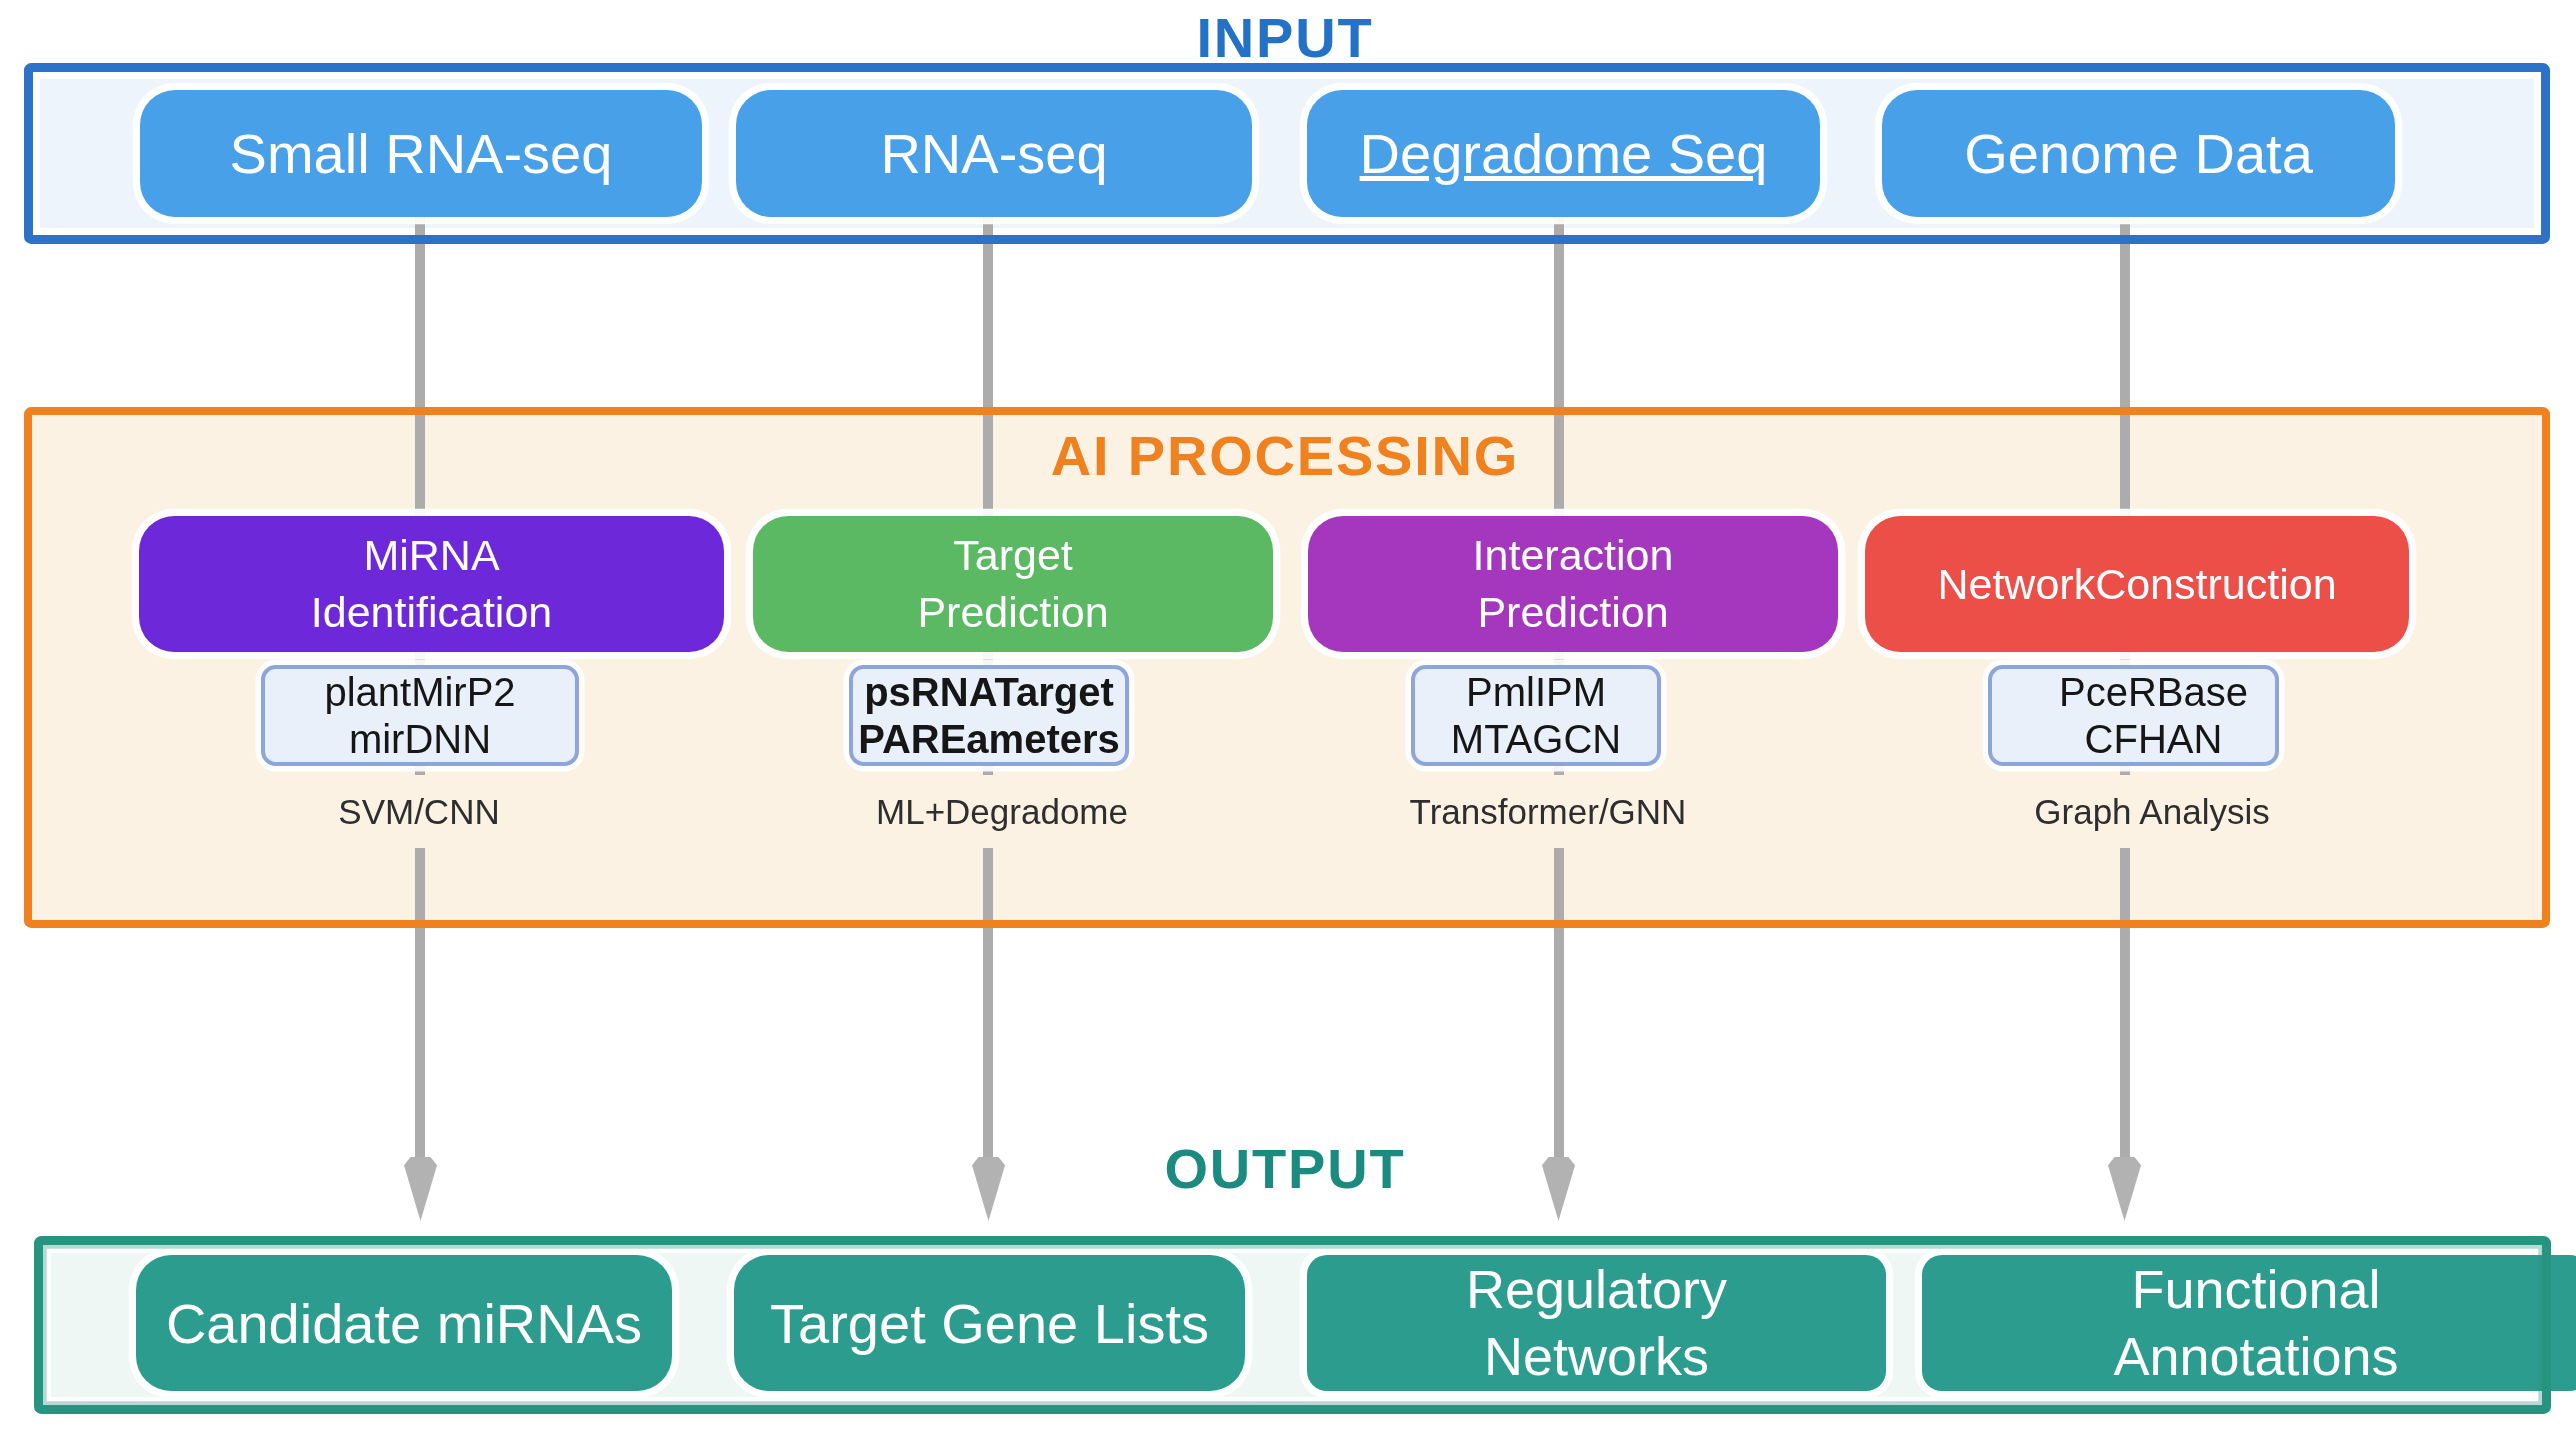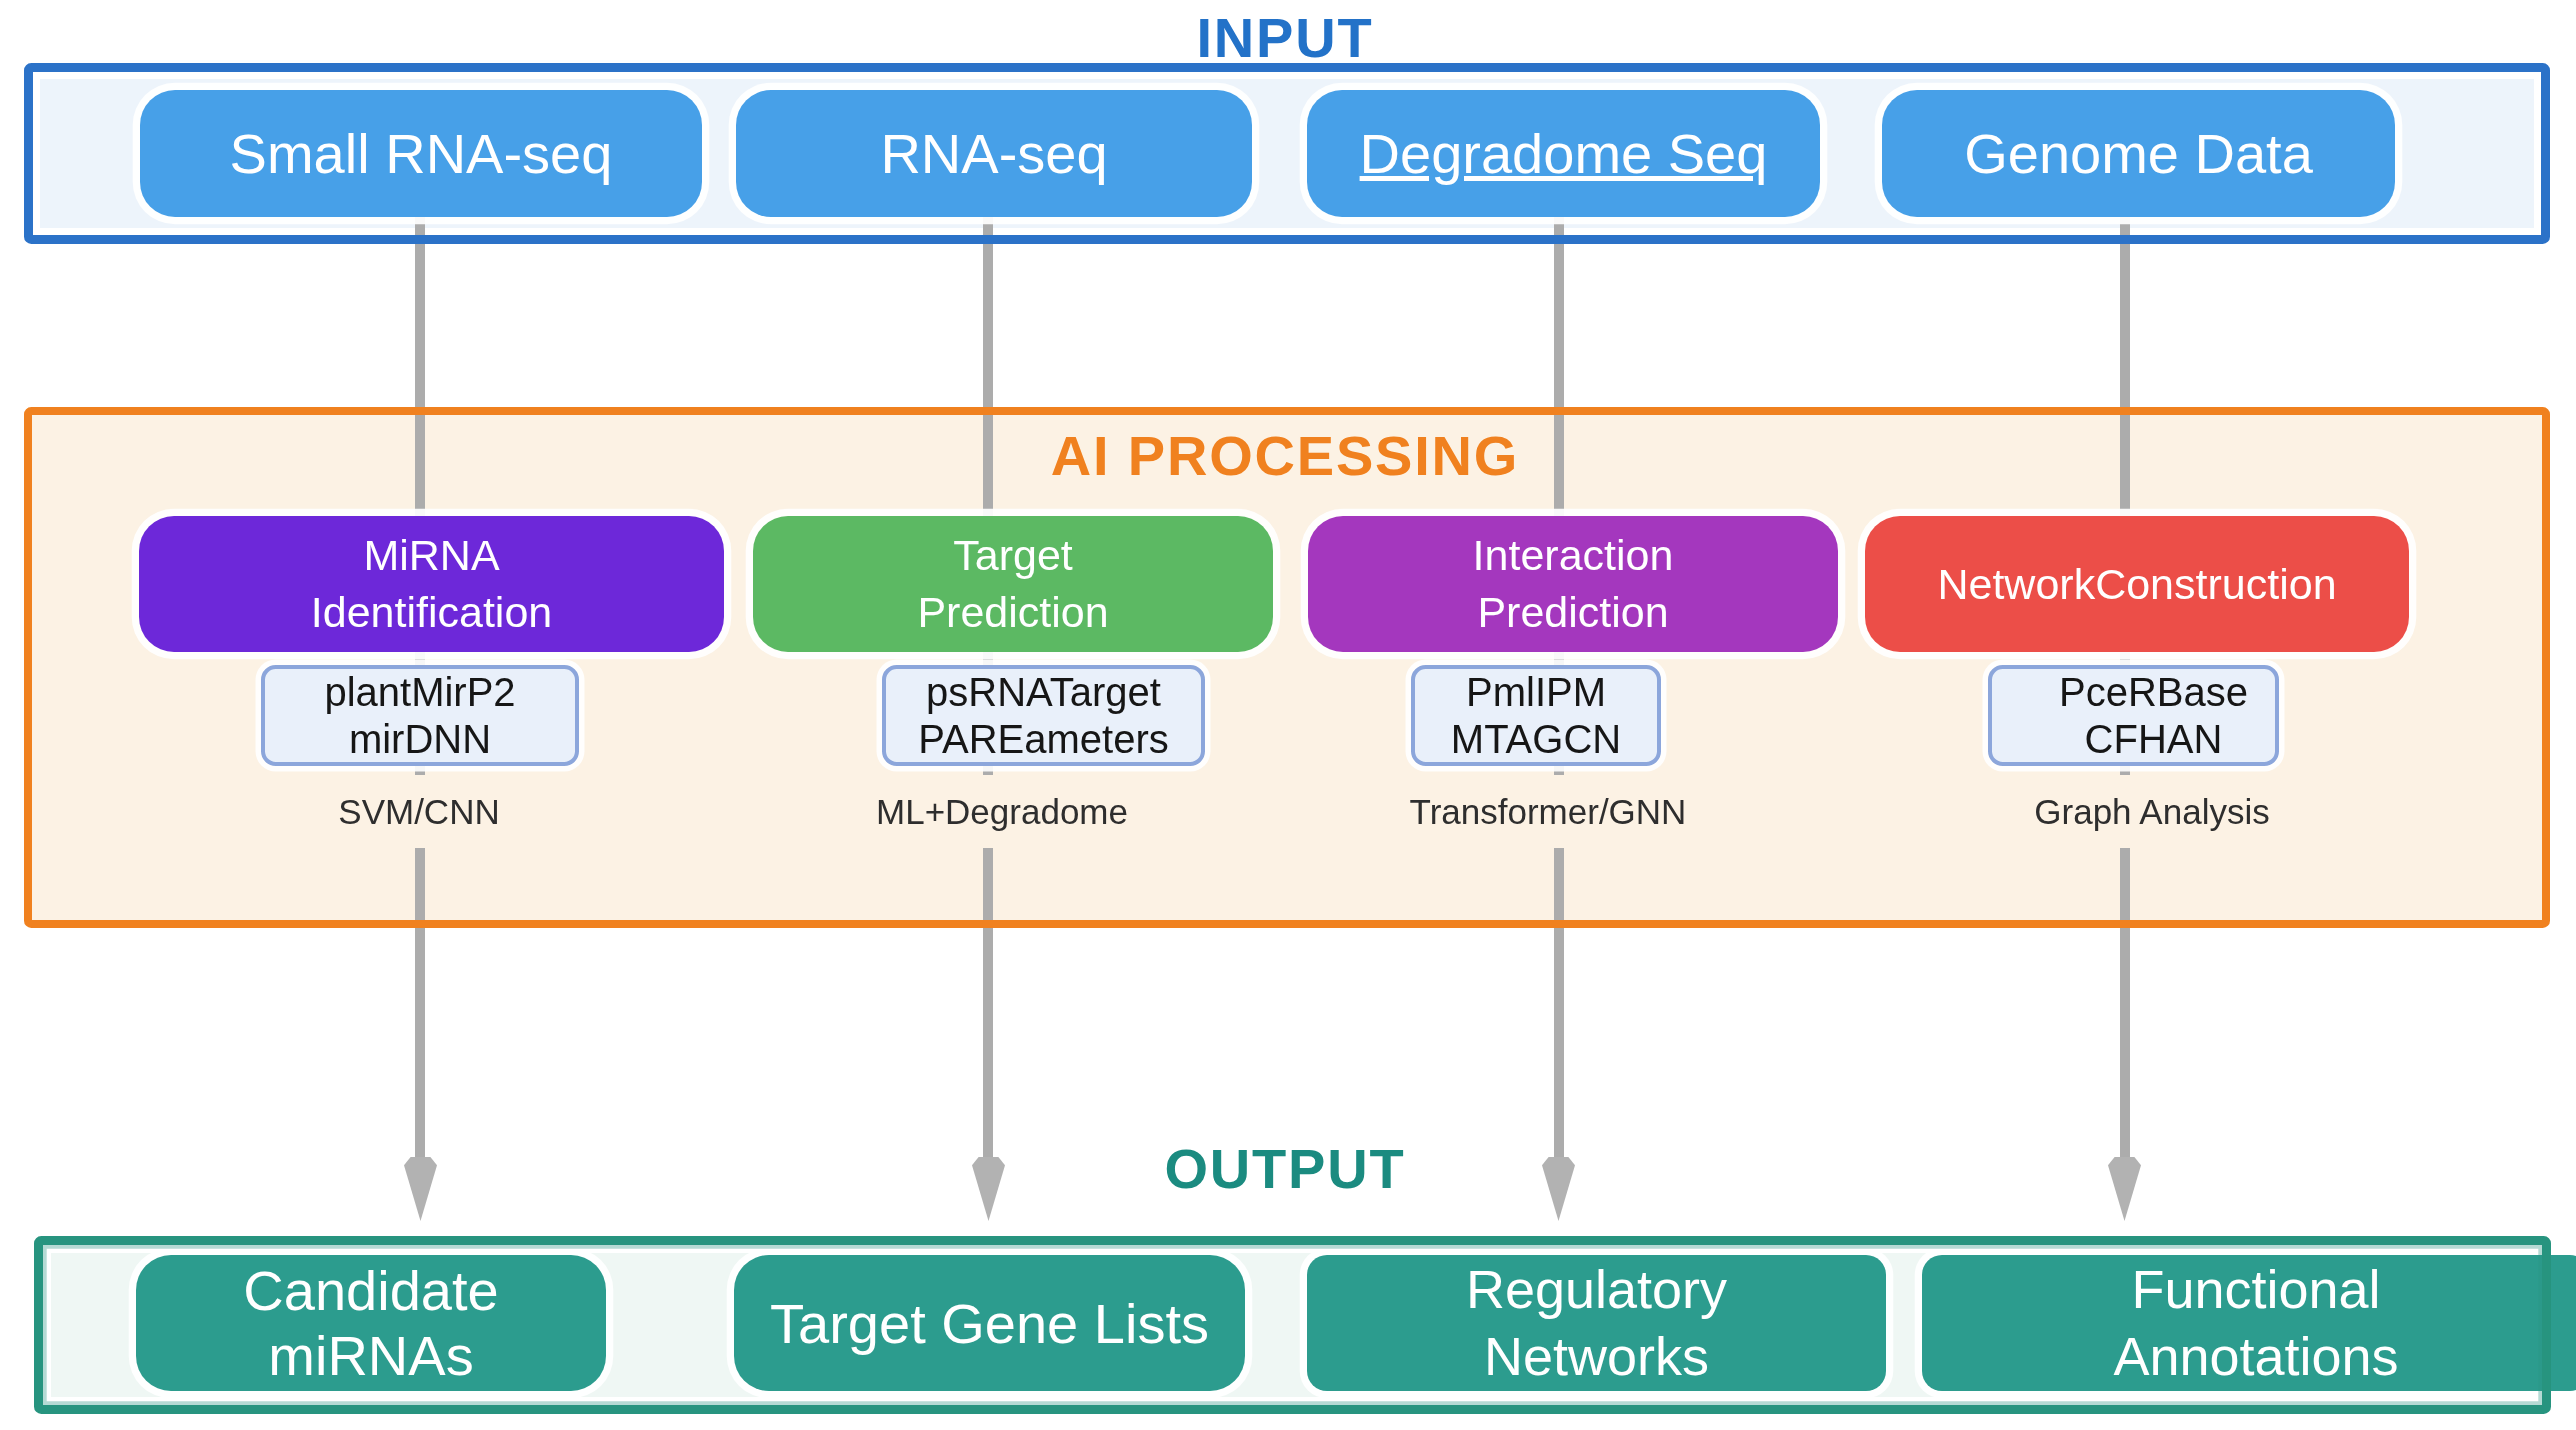--- a/index.html
+++ b/index.html
@@ -115,21 +115,21 @@
     line-height: 47px;
     display: flex;
     align-items: center;
     justify-content: center;
     text-align: center;
     z-index: 2;
     box-shadow: 0 0 0 5.5px rgba(255,255,255,0.9);
   }
   .tool-box > span { display: block; width: 100%; text-align: center; white-space: pre-line; }
   .tool-box.c1 { left: 261px;  width: 318px; }
-  .tool-box.c2 { left: 882px; width: 323px; }
+  .tool-box.c2 { left: 849px; width: 280px; font-weight: bold; }
   .tool-box.c3 { left: 1411px; width: 250px; }
   .tool-box.c4 { left: 1988px; width: 291px; padding-left: 40px; }
 
   
   .method-label {
     position: absolute;
     top: 775px;
     height: 73px;
     transform: translateX(-50%);
     display: flex;
@@ -143,21 +143,21 @@
     z-index: 2;
   }
   .method-label.c1 { left: 419px; }
   .method-label.c2 { left: 1002px; }
   .method-label.c3 { left: 1548px; }
   .method-label.c4 { left: 2152px; }
 
   
   .out-node { top: 1255px; height: 136px; background: #2C9C8E; font-size: 56px; }
   .out-node.two { font-size: 54px; line-height: 67px; border-radius: 20px; }
-  .out-node.c1 { left: 136px;  width: 470px; justify-content: center; }
+  .out-node.c1 { left: 136px;  width: 536px; justify-content: center; }
   .out-node.c2 { left: 734px; width: 511px; }
   .out-node.c3 { left: 1307px; width: 579px; }
   .out-node.c4 { left: 1922px; width: 668px; align-items: center; }
 </style>
 </head>
 <body>
 
 <div class="page">
 
   <div class="panel-bg input"></div>

